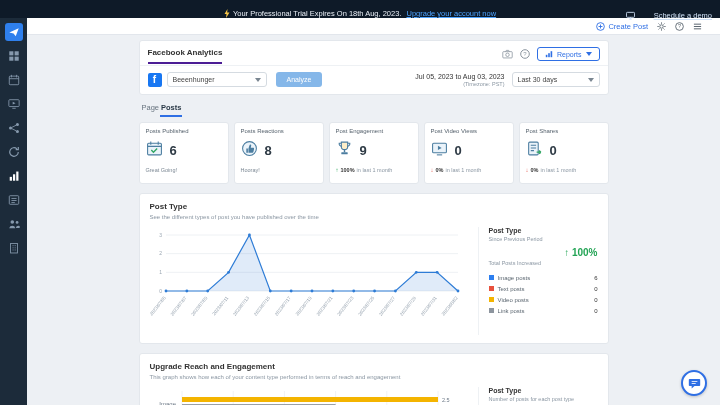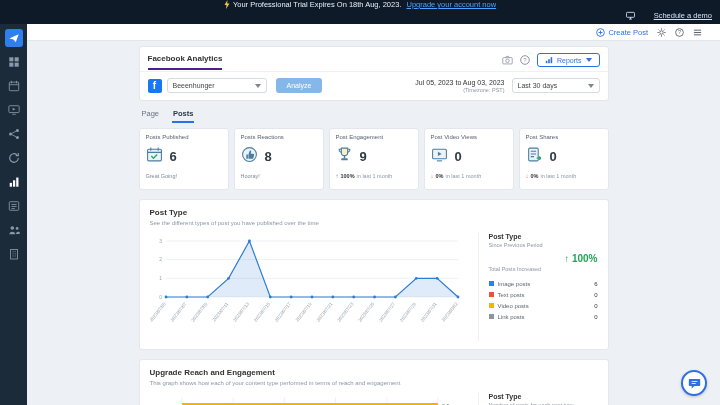--- a/index.html
+++ b/index.html
@@ -1,20 +1,20 @@
 <!DOCTYPE html>
 <html><head>
 <meta charset="utf-8">
 <style>
   * { margin:0; padding:0; box-sizing:border-box; }
   html,body { width:720px; height:405px; overflow:hidden; background:#edf0f4;
     font-family:"Liberation Sans", sans-serif; }
 
   
-  .banner { height:24px; background:#0e1a28; color:#e9eef5; display:flex; align-items:flex-start;
+  .banner { height:18px; background:#0e1a28; color:#e9eef5; display:flex; align-items:flex-end;
     font-size:7.5px; position:relative; z-index:5; }
   .banner-center { flex:1; text-align:center; display:flex; justify-content:center; align-items:center; gap:3px; }
   .banner-link { color:#4da3ff; text-decoration:underline; cursor:pointer; margin-left:2px; }
   .banner-right { position:absolute; right:8px; top:8px; height:15px; display:flex; align-items:center; gap:19px;
     color:#cfe0f5; text-decoration:underline; cursor:pointer; }
 
   
   .app { display:flex; height:390px; }
   .sidebar { width:27px; background:#1c2b3a; display:flex; flex-direction:column; align-items:center;
     padding-top:5px; gap:6px; flex-shrink:0; }
@@ -53,21 +53,21 @@
   .account-select { width:100px; }
   .period-select { width:88px; }
   .analyze-btn { background:#85b7e9; color:#fff; border:none; font-size:7px; padding:4px 11px; border-radius:3px;
     margin-left:4px; cursor:pointer; font-family:inherit; }
   .an-right { margin-left:auto; display:flex; align-items:center; gap:7px; }
   .date-block { text-align:right; }
   .date-range { font-size:7px; color:#333; }
   .timezone { font-size:5.5px; color:#8b97a3; margin-top:1px; }
 
   
-  .tabs { display:flex; gap:12px; margin:7px 2px 5px 2px; }
+  .tabs { display:flex; margin:7px 2px 5px 2px; }
   .tab { font-size:7.5px; color:#68747f; padding:1px 1px 3px 1px; cursor:pointer; }
   .tab.active { color:#2b3a48; font-weight:bold; border-bottom:2px solid #2f6fe4; }
 
   
   .stats { display:flex; gap:5px; }
   .stat { flex:1; background:#fff; border:1px solid #e3e7ec; border-radius:3px; padding:5px 6px; min-height:62px; }
   .stat-label { font-size:6px; color:#57636e; }
   .stat-mid { display:flex; align-items:center; gap:7px; margin:6px 0 6px 0; }
   .stat-value { font-size:13px; font-weight:bold; color:#2e3a45; }
   .stat-note { font-size:5.5px; color:#7c8894; display:flex; align-items:center; gap:2px; white-space:nowrap; }

